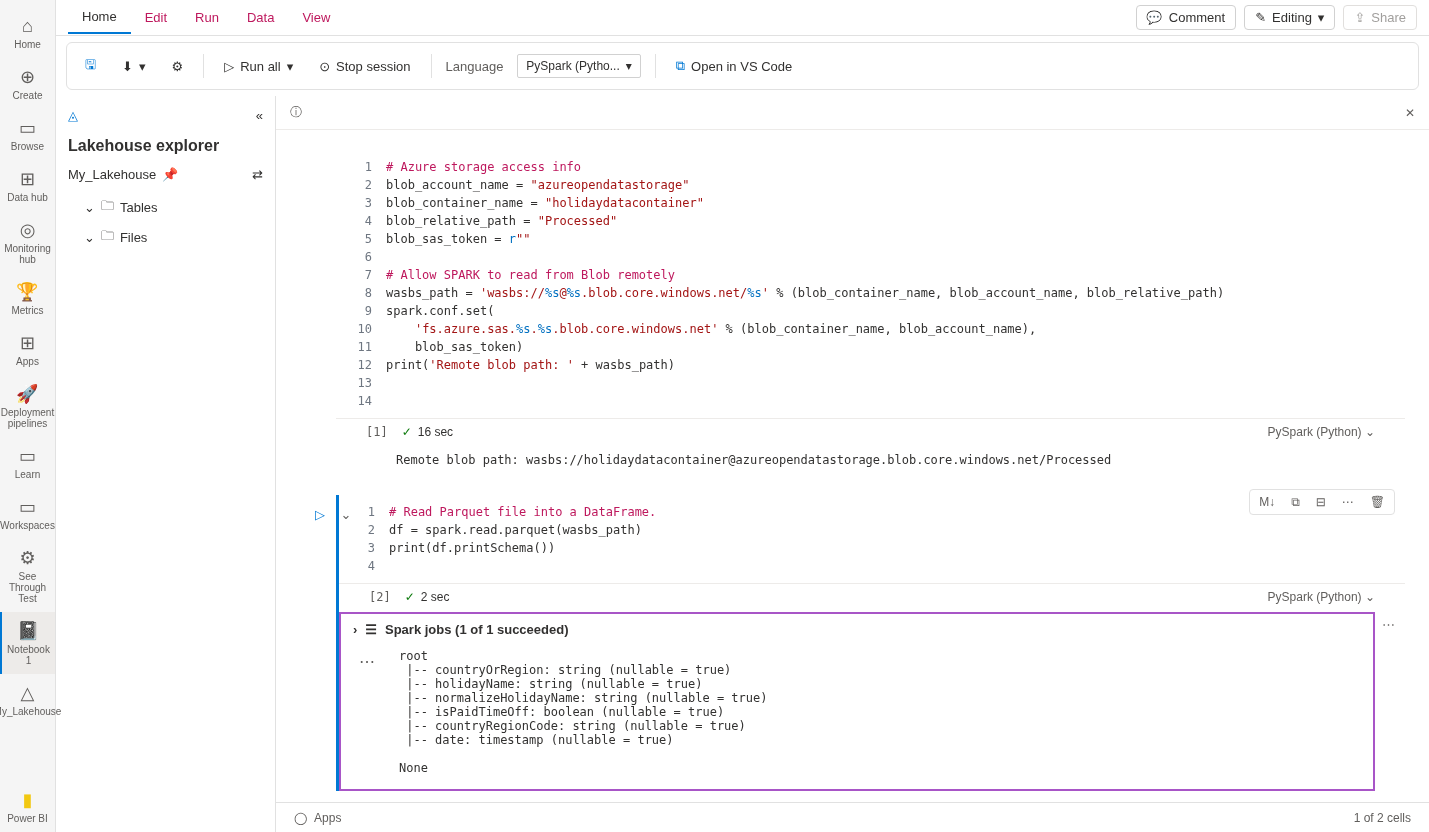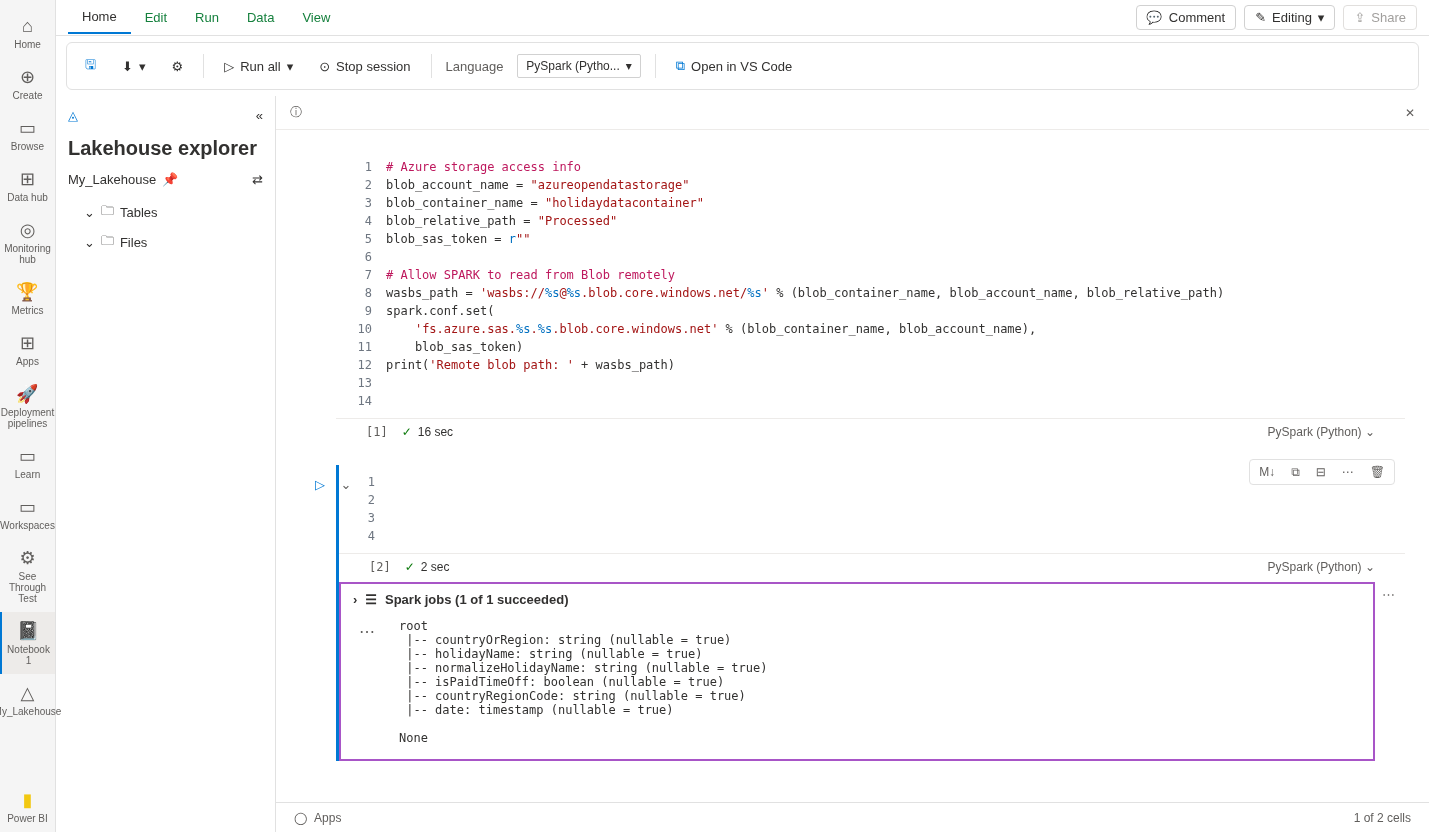--- a/index.html
+++ b/index.html
@@ -12,39 +12,39 @@
     .rail-item { display: flex; flex-direction: column; align-items: center; padding: 8px 2px; width: 100%; cursor: pointer; font-size: 10px; color: #605e5c; text-align: center; }
     .rail-item.active { border-left: 2px solid #0078d4; background: #edebe9; }
     .rail-item .icon { font-size: 18px; margin-bottom: 2px; }
     .rail-spacer { flex: 1; }
     
     
     .main { flex: 1; display: flex; flex-direction: column; }
     
     
     .tabs { display: flex; border-bottom: 1px solid #e1e1e1; padding: 0 12px; height: 36px; align-items: center; }
-    .tab { padding: 8px 14px; font-size: 13px; cursor: pointer; color: #15803d; }
+    .tab { padding: 8px 14px; font-size: 13px; cursor: pointer; color: #be185d; }
     .tab.active { color: #323130; border-bottom: 2px solid #0078d4; }
     .tab-spacer { flex: 1; }
     .tab-btn { display: flex; align-items: center; gap: 6px; padding: 4px 10px; border: 1px solid #d1d1d1; border-radius: 4px; margin-left: 8px; cursor: pointer; font-size: 13px; }
     .tab-btn.disabled { color: #a19f9d; border-color: #e1dfdd; }
     
     
     .toolbar { display: flex; align-items: center; height: 48px; border: 1px solid #e1e1e1; margin: 6px 10px; border-radius: 6px; padding: 0 12px; gap: 14px; }
     .toolbar-btn { display: flex; align-items: center; gap: 6px; cursor: pointer; font-size: 13px; padding: 4px 6px; }
     .toolbar-divider { width: 1px; height: 24px; background: #e1e1e1; }
     .lang-select { border: 1px solid #d1d1d1; padding: 4px 8px; border-radius: 2px; font-size: 12px; display: flex; align-items: center; gap: 6px; }
     
     
     .content { flex: 1; display: flex; overflow: hidden; }
     
     
     .sidebar { width: 220px; border-right: 1px solid #e1e1e1; padding: 12px; }
     .sidebar-hdr { display: flex; justify-content: space-between; margin-bottom: 14px; }
-    .sidebar-title { font-size: 20px; font-weight: 600; margin-bottom: 12px; }
+    .sidebar-title { font-size: 16px; font-weight: 600; margin-bottom: 12px; }
     .lh-name { display: flex; align-items: center; gap: 6px; font-size: 13px; margin-bottom: 10px; }
     .tree-item { display: flex; align-items: center; gap: 6px; padding: 4px 0 4px 16px; font-size: 13px; }
     
     
     .notebook { flex: 1; display: flex; flex-direction: column; overflow: hidden; }
     .info-banner { display: flex; align-items: center; gap: 8px; padding: 8px 14px; font-size: 12px; color: #605e5c; border-bottom: 1px solid #edebe9; }
     .info-banner .close { margin-left: auto; cursor: pointer; }
     .nb-scroll { flex: 1; overflow-y: auto; padding: 20px 24px 20px 20px; position: relative; }
     
     
@@ -256,37 +256,42 @@
 
 </div>
               </div>
               <div class="cell-status">
                 <span class="idx">[1]</span>
                 <span class="check">✓</span>
                 <span style="color:#323130">16 sec</span>
                 <span class="lang"><span>PySpark (Python)</span> <span>⌄</span></span>
               </div>
             </div>
+            <div class="cell-output">Remote blob path: wasbs://holidaydatacontainer@azureopendatastorage.blob.core.windows.net/Processed</div>
           </div>
 
           <div class="cell focused" style="margin-left:40px; position:relative">
             <div class="cell-run">
               <div class="cell-run-btn">▷</div>
               <div class="cell-run-btn" style="color:#605e5c">⌄</div>
             </div>
             <div class="cell-toolbar">
               <div class="cell-tool">M↓</div>
               <div class="cell-tool">⧉</div>
               <div class="cell-tool">⊟</div>
               <div class="cell-tool">⋯</div>
               <div class="cell-tool">🗑</div>
             </div>
             <div class="cell-code">
               <div class="code-block">
                 <div class="line-nums">1<br>2<br>3<br>4</div>
+                <div class="code-content"><span class="c-comment"># Read Parquet file into a DataFrame.</span>
+df = spark.read.parquet(wasbs_path)
+print(df.printSchema())
+</div>
               </div>
               <div class="cell-status">
                 <span class="idx">[2]</span>
                 <span class="check">✓</span>
                 <span style="color:#323130">2 sec</span>
                 <span class="lang"><span>PySpark (Python)</span> <span>⌄</span></span>
               </div>
             </div>
             <div class="highlighted-box" style="position:relative">
               <div class="spark-jobs">

